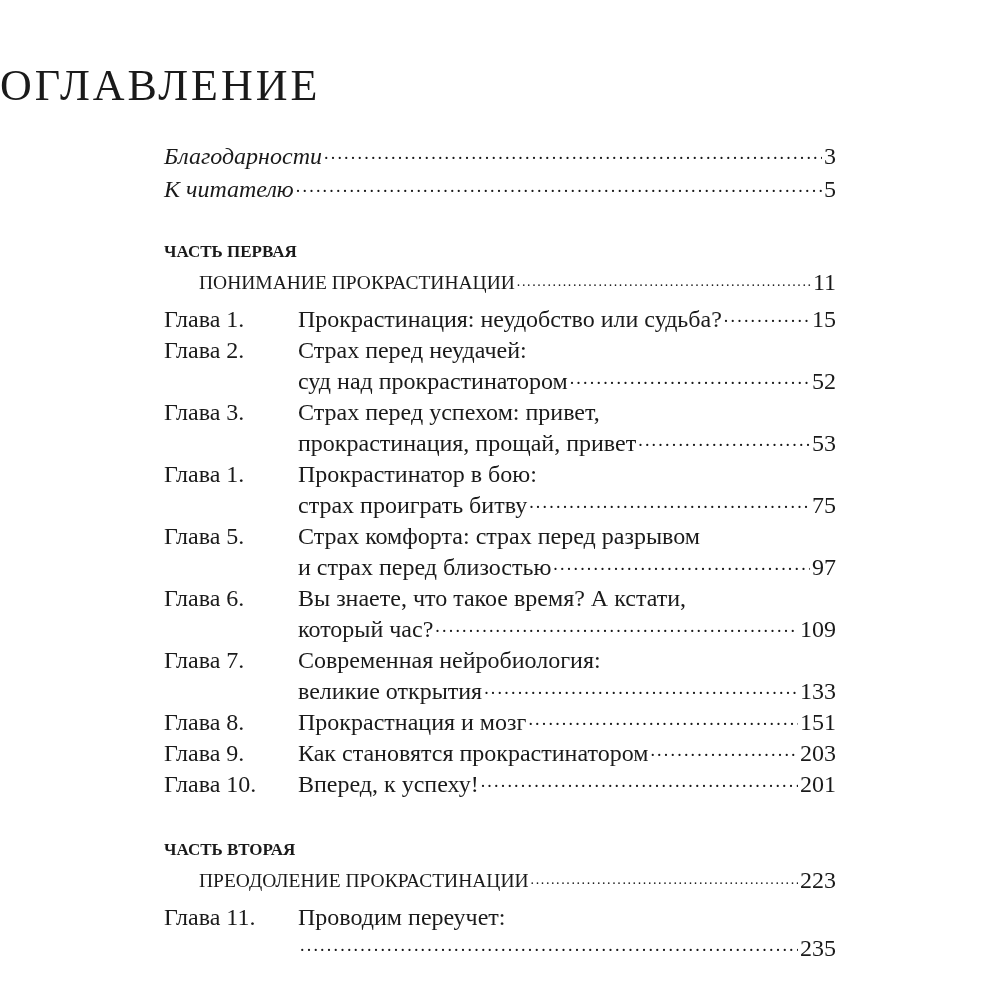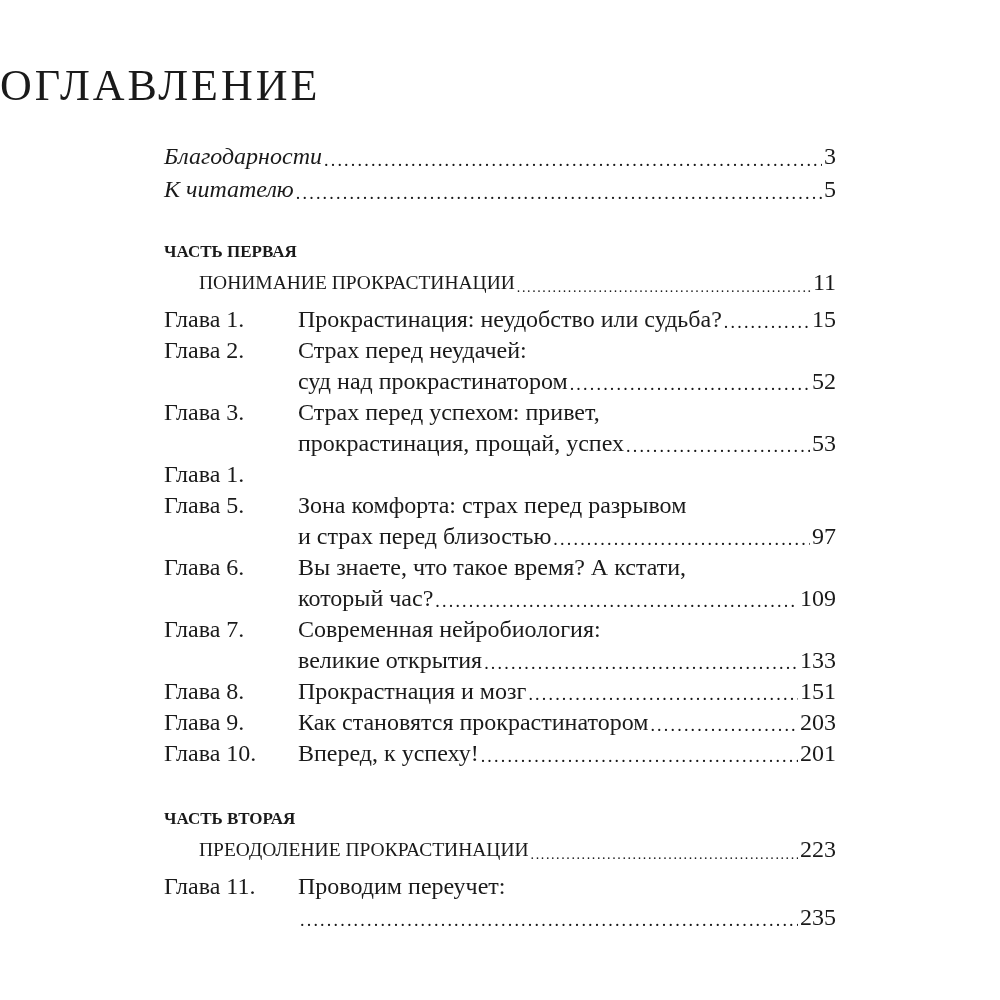--- a/index.html
+++ b/index.html
@@ -24,21 +24,21 @@
       line-height: 56px;
     }
     .toc {
       position: absolute;
       left: 164px;
       width: 672px;
       top: 140px;
     }
     .row {
       display: flex;
-      align-items: center;
+      align-items: flex-start;
       font-size: 24px;
       line-height: 31px;
       height: 31px;
       white-space: nowrap;
     }
     .row .label { flex: 0 0 auto; }
     .row .dots {
       flex: 1 1 auto;
       overflow: hidden;
       margin: 0 2px;
@@ -138,35 +138,43 @@
           <span class="page">52</span>
         </div>
       </div>
     </div>
 
     <div class="chapter">
       <span class="ch-num">Глава 3.</span>
       <div class="ch-body">
         <div class="ch-line">Страх перед успехом: привет,</div>
         <div class="row">
-          <span class="label">прокрастинация, прощай, успех</span>
+          <span class="label">прокрастинация, прощай, привет</span>
           <span class="dots"></span>
           <span class="page">53</span>
         </div>
       </div>
     </div>
 
     <div class="chapter">
       <span class="ch-num">Глава 1.</span>
+      <div class="ch-body">
+        <div class="ch-line">Прокрастинатор в бою:</div>
+        <div class="row">
+          <span class="label">страх проиграть битву</span>
+          <span class="dots"></span>
+          <span class="page">75</span>
+        </div>
+      </div>
     </div>
 
     <div class="chapter">
       <span class="ch-num">Глава 5.</span>
       <div class="ch-body">
-        <div class="ch-line">Зона комфорта: страх перед разрывом</div>
+        <div class="ch-line">Страх комфорта: страх перед разрывом</div>
         <div class="row">
           <span class="label">и страх перед близостью</span>
           <span class="dots"></span>
           <span class="page">97</span>
         </div>
       </div>
     </div>
 
     <div class="chapter">
       <span class="ch-num">Глава 6.</span>

